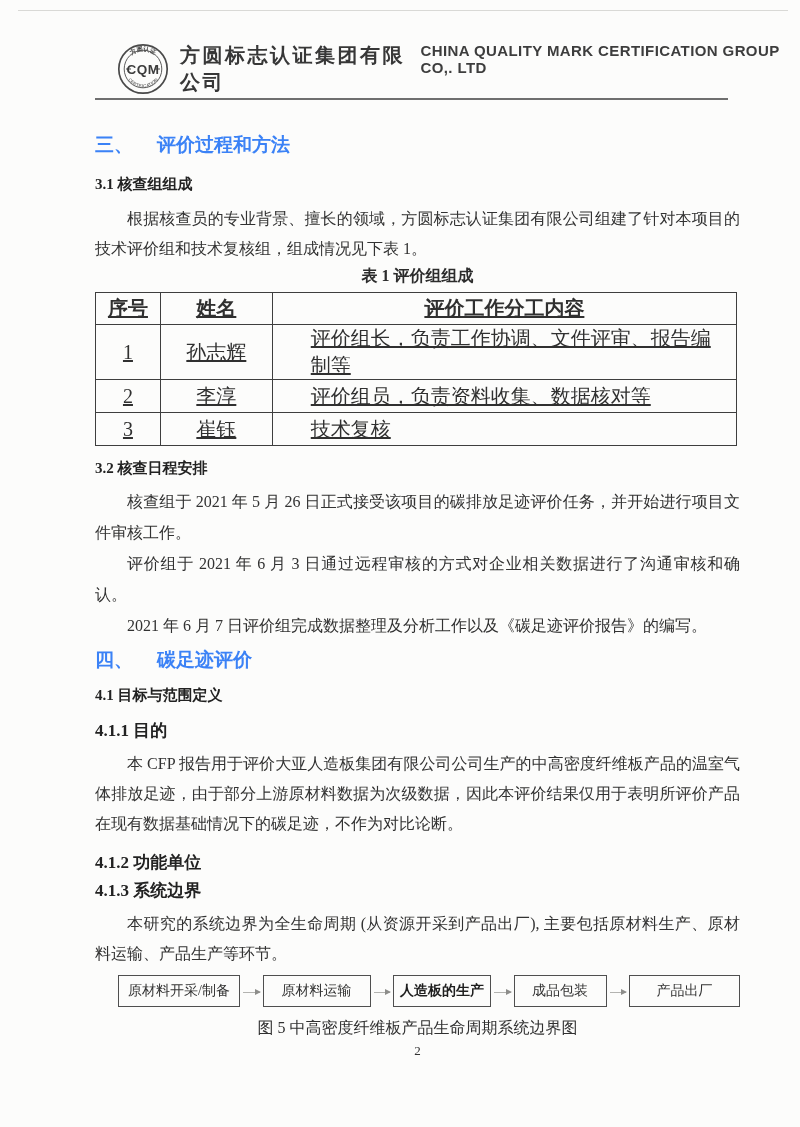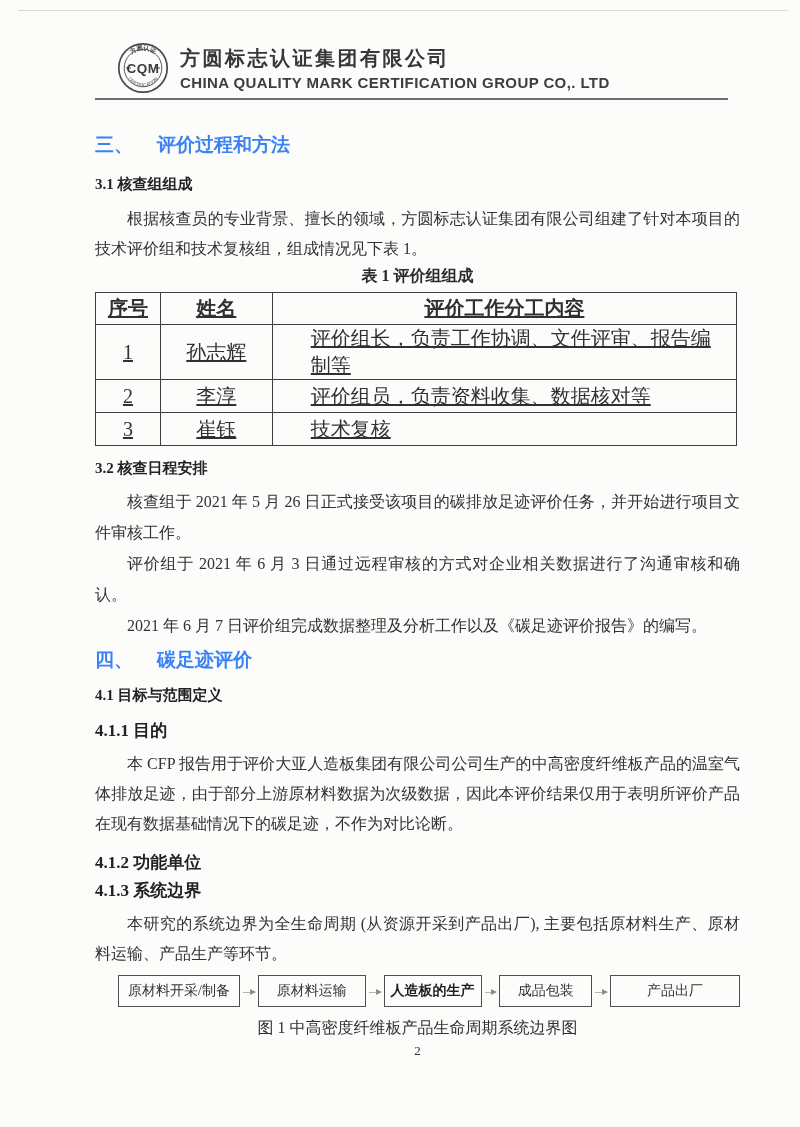--- a/index.html
+++ b/index.html
@@ -14,21 +14,21 @@
   }
   .scan-edge-top {
     position: absolute; top: 10px; left: 18px; width: 770px; height: 1px;
     background: #d9d9d6;
   }
   .header {
     position: absolute; top: 42px; left: 117px;
     display: flex; align-items: center; gap: 11px;
   }
   .logo svg { display: block; }
-  .company-block { display: flex; flex-direction: column; gap: 2px; }
+  .company-block { display: flex; flex-direction: row; gap: 2px; }
   .company-cn {
     font-size: 20px; font-weight: 700; letter-spacing: 2.5px; color: #373737;
   }
   .company-en {
     font-family: Liberation Sans, sans-serif;
     font-size: 15px; font-weight: 700; letter-spacing: 0.4px; color: #3d3d3d;
   }
   .header-rule {
     position: absolute; top: 98px; left: 95px; width: 633px; height: 2px;
     background: #6f6f6f;
@@ -66,21 +66,21 @@
     margin-top: 6px; margin-left: 23px; width: 622px; height: 34px;
     display: flex; align-items: flex-start; font-family: Liberation Serif, serif;
   }
   .fbox {
     height: 32px; border: 1px solid #4f4f4f;
     display: flex; align-items: center; justify-content: center;
     font-size: 14px; color: #333; flex: none; padding: 0 2px;
   }
   .fbox.b1 { width: 122px; } .fbox.b2 { width: 108px; }
   .fbox.b3 { width: 98px; font-weight: 700; color: #1f1f1f; }
-  .fbox.b4 { width: 93px; } .fbox.b5 { width: 130px; }
+  .fbox.b4 { width: 93px; } .fbox.b5 { width: 111px; }
   .farrow {
     position: relative; flex: 1; height: 1px; background: #b3b3b0;
     margin: 0 3px; align-self: center;
   }
   .farrow::after {
     content: ""; position: absolute; right: -1px; top: -3px;
     border-left: 6px solid #8d8d8a;
     border-top: 3.5px solid transparent; border-bottom: 3.5px solid transparent;
   }
   .fig-caption {
@@ -185,17 +185,17 @@
       <div class="fbox b1">原材料开采/制备</div>
       <div class="farrow"></div>
       <div class="fbox b2">原材料运输</div>
       <div class="farrow"></div>
       <div class="fbox b3">人造板的生产</div>
       <div class="farrow"></div>
       <div class="fbox b4">成品包装</div>
       <div class="farrow"></div>
       <div class="fbox b5">产品出厂</div>
     </div>
-    <div class="fig-caption">图 1 中高密度纤维板产品生命周期系统边界图</div>
+    <div class="fig-caption">图 5 中高密度纤维板产品生命周期系统边界图</div>
 
     <div class="page-number">2</div>
   </div>
 </div>
 
 </body></html>

